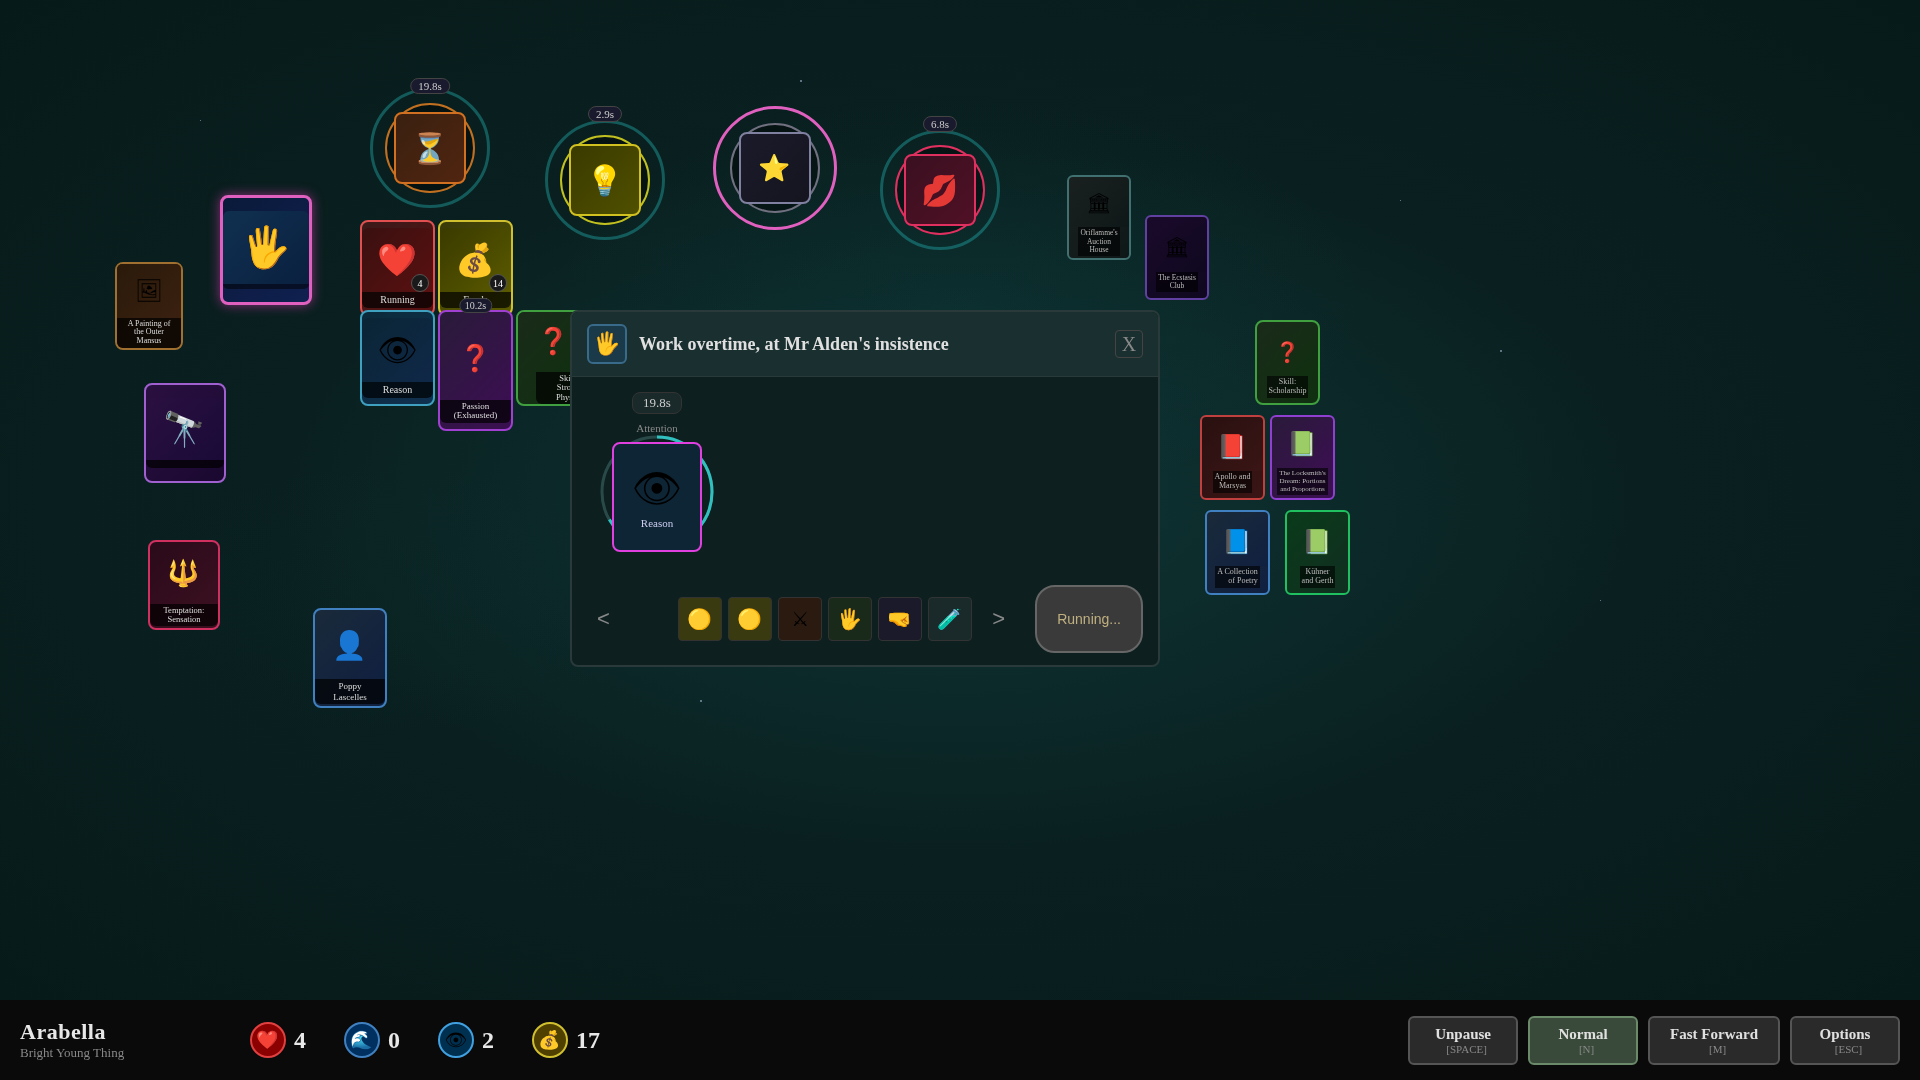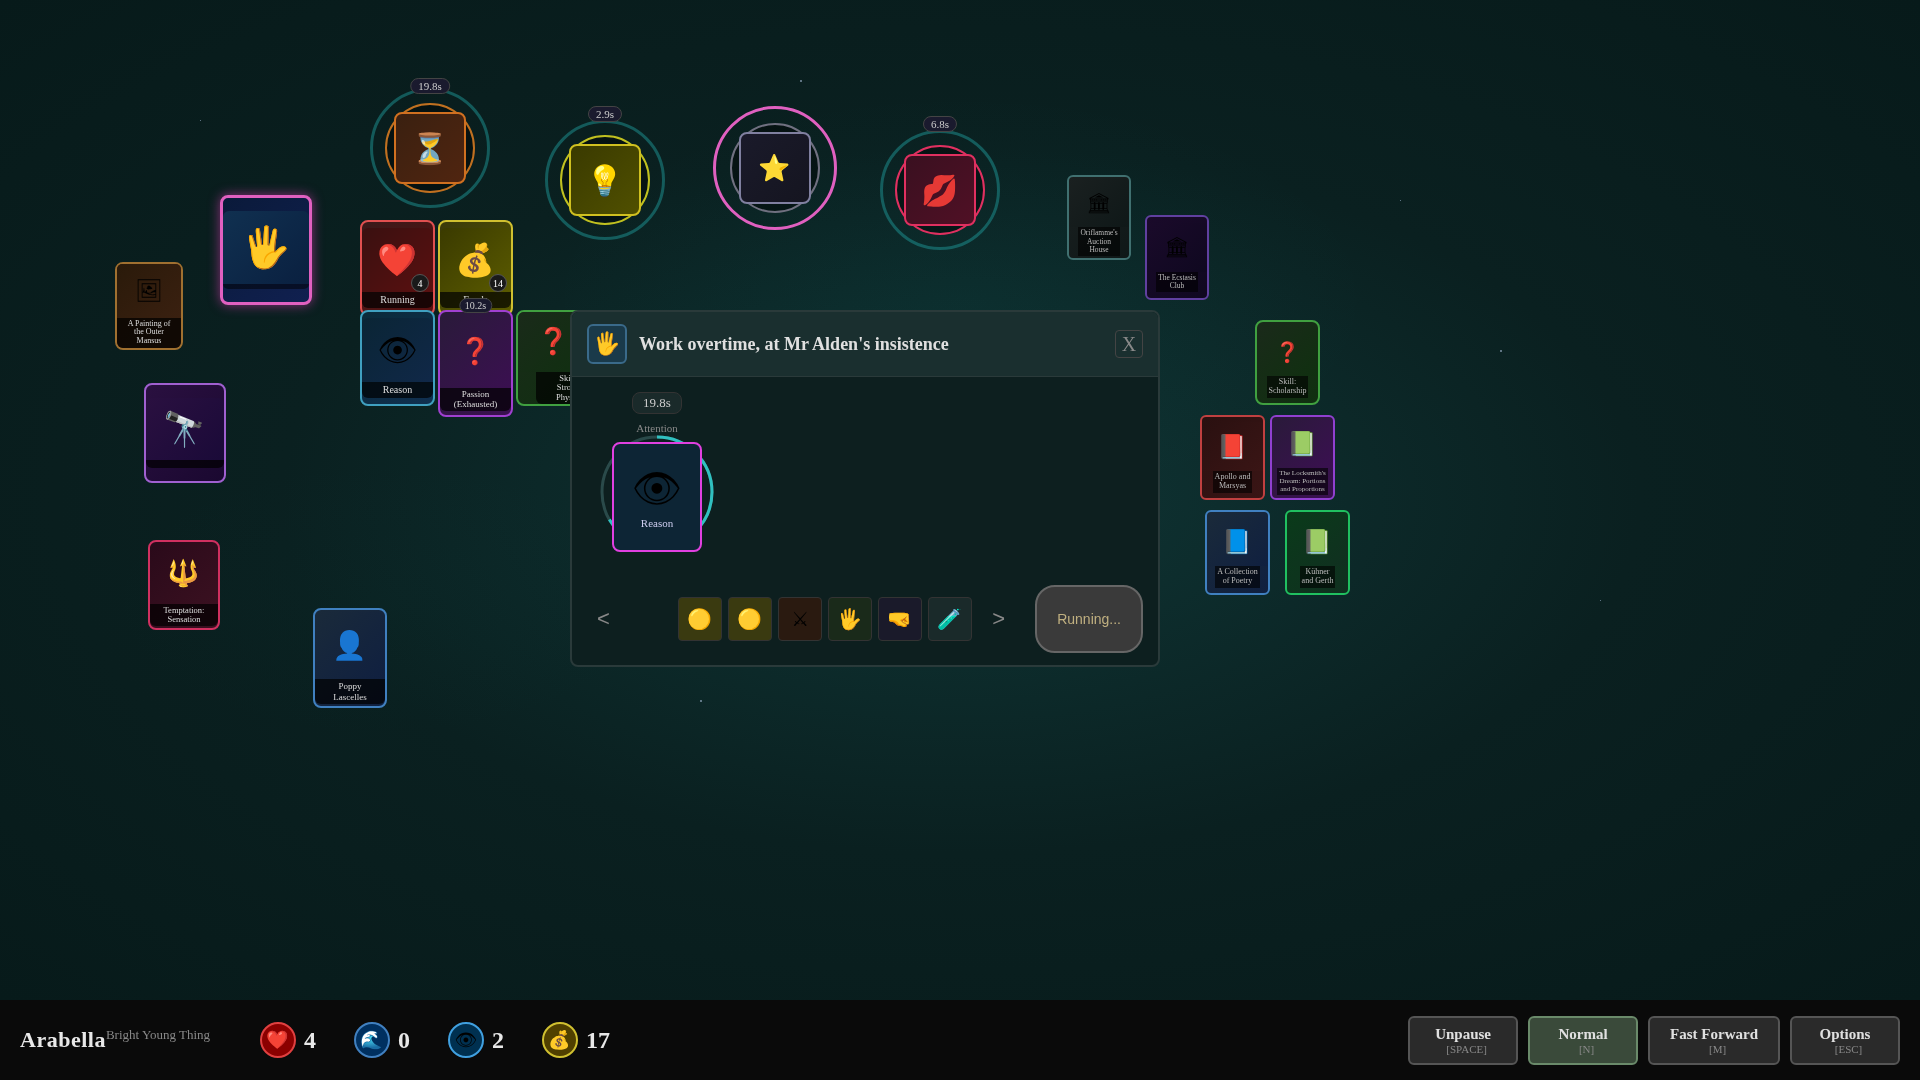--- a/index.html
+++ b/index.html
@@ -41,21 +41,21 @@
       display: flex;
       align-items: center;
       padding: 0 20px;
       gap: 30px;
       position: relative;
     }
 
     
     .player-info {
       display: flex;
-      flex-direction: row;
+      flex-direction: column;
       min-width: 180px;
     }
     .player-name {
       color: #e8e8e8;
       font-size: 22px;
       font-weight: bold;
       letter-spacing: 0.5px;
     }
     .player-title {
       color: #888;
@@ -463,21 +463,21 @@
     <div class="card-img" style="background:linear-gradient(135deg,#3a3a00,#5a5a00);border-radius:6px 6px 0 0;font-size:32px;">💰</div>
     <div class="card-label">Funds</div>
     <div class="badge">14</div>
   </div>
 
   <div class="card card-reason" style="position:absolute;top:310px;left:360px;width:75px;height:96px;">
     <div class="card-img" style="background:linear-gradient(135deg,#0a2535,#102848);border-radius:6px 6px 0 0;font-size:32px;">👁</div>
     <div class="card-label">Reason</div>
   </div>
 
-  <div class="card card-passion" style="position:absolute;top:310px;left:438px;width:75px;height:107px;position:absolute;">
+  <div class="card card-passion" style="position:absolute;top:310px;left:438px;width:75px;height:121px;position:absolute;">
     <div style="position:absolute;top:-14px;left:50%;transform:translateX(-50%);background:#1a1a2e;border:1px solid #444;border-radius:8px;padding:1px 5px;font-size:10px;color:#ccc;white-space:nowrap;z-index:10;">10.2s</div>
     <div class="card-img" style="background:linear-gradient(135deg,#2a1a3a,#3a1050);border-radius:6px 6px 0 0;font-size:26px;">❓</div>
     <div class="card-label" style="font-size:9px;line-height:1.1;">Passion<br>(Exhausted)</div>
   </div>
 
   <div class="card card-skill" style="position:absolute;top:310px;left:516px;width:75px;height:96px;">
     <div class="card-img" style="background:linear-gradient(135deg,#1a2a1a,#103010);border-radius:6px 6px 0 0;font-size:26px;">❓</div>
     <div class="card-label" style="font-size:8.5px;line-height:1.1;margin-left:36px;">Skill: a<br>Stronger<br>Physique</div>
   </div>
 
@@ -521,21 +521,21 @@
     <div style="font-size:8px;color:#bbb;text-align:center;line-height:1.1;padding:2px;background:rgba(0,0,0,0.6);">Apollo and<br>Marsyas</div>
   </div>
 
   <div class="card" style="position:absolute;top:415px;left:1270px;width:65px;height:85px;background:linear-gradient(135deg,#2a1a3a,#3a1050);border:2px solid #9040d0;border-radius:6px;">
     <div style="width:100%;height:60%;background:linear-gradient(135deg,#2a1a3a,#3a1050);border-radius:4px 4px 0 0;display:flex;align-items:center;justify-content:center;font-size:24px;">📗</div>
     <div style="font-size:7px;color:#bbb;text-align:center;line-height:1.1;padding:2px;background:rgba(0,0,0,0.6);">The Locksmith's<br>Dream: Portions<br>and Proportions</div>
   </div>
 
   <div class="card" style="position:absolute;top:510px;left:1205px;width:65px;height:85px;background:linear-gradient(135deg,#1a2a3a,#102040);border:2px solid #4080c0;border-radius:6px;">
     <div style="width:100%;height:60%;background:linear-gradient(135deg,#1a2a3a,#102040);border-radius:4px 4px 0 0;display:flex;align-items:center;justify-content:center;font-size:24px;">📘</div>
-    <div style="font-size:8px;color:#bbb;text-align:center;line-height:1.1;padding:2px;background:rgba(0,0,0,0.6);">A Collection<br>of Poetry</div>
+    <div style="font-size:8px;color:#bbb;text-align:right;line-height:1.1;padding:2px;background:rgba(0,0,0,0.6);">A Collection<br>of Poetry</div>
   </div>
 
   <div class="card" style="position:absolute;top:510px;left:1285px;width:65px;height:85px;background:linear-gradient(135deg,#0a3a1a,#103020);border:2px solid #20c060;border-radius:6px;">
     <div style="width:100%;height:60%;background:linear-gradient(135deg,#0a3a1a,#103020);border-radius:4px 4px 0 0;display:flex;align-items:center;justify-content:center;font-size:24px;">📗</div>
     <div style="font-size:8px;color:#bbb;text-align:center;line-height:1.1;padding:2px;background:rgba(0,0,0,0.6);">Kühner<br>and Gerth</div>
   </div>
 
   <div id="dialog">
 
     <div id="dialog-header">

